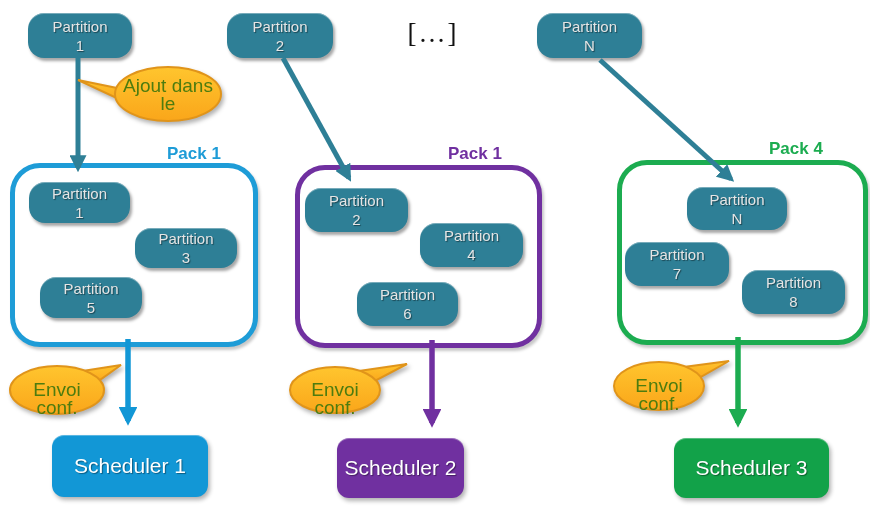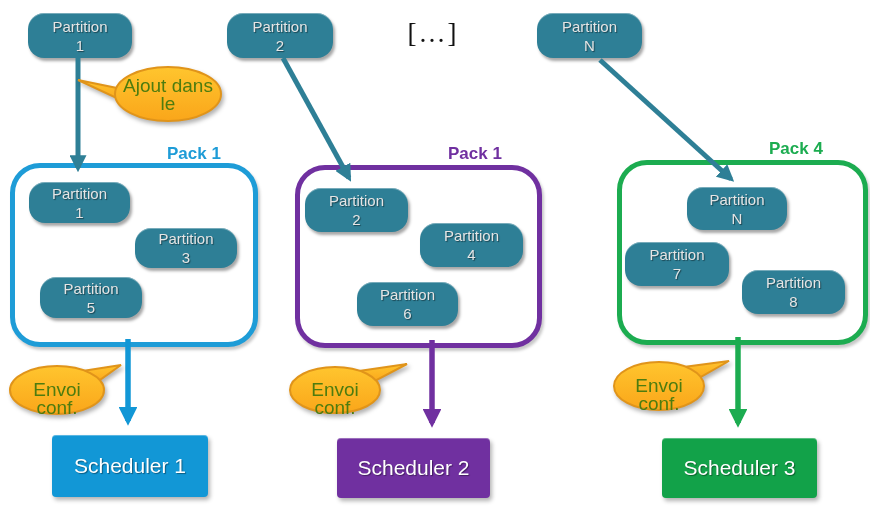--- a/index.html
+++ b/index.html
@@ -23,27 +23,27 @@
   }
   .pack1{border-color:var(--pack1);}
   .pack2{border-color:var(--pack2);}
   .pack3{border-color:var(--pack3);}
   .pack-label{
     position:absolute;font-size:17px;font-weight:bold;z-index:3;white-space:nowrap;margin-top:10px;
   }
   
   .sched{
     position:absolute;display:flex;align-items:center;justify-content:center;
-    color:#fff;font-size:21px;border-radius:4px;text-shadow:1px 1px 1px rgba(0,0,0,.4);
+    color:#fff;font-size:21px;border-radius:12px;text-shadow:1px 1px 1px rgba(0,0,0,.4);
     box-shadow:inset 0 1px 0 rgba(255,255,255,.3), 2px 3px 4px rgba(0,0,0,.3);
     z-index:3;
   }
   .sched1{background:var(--scheduler1);}
   .sched2{background:var(--scheduler2);}
-  .sched3{background:var(--scheduler3);}
+  .sched3{background:var(--scheduler3);margin-left:12px;}
   
   .overlay{position:absolute;left:0;top:0;z-index:4;pointer-events:none;}
   
   .callout-text{
     position:absolute;z-index:5;color:#4d7c0f;font-size:19px;line-height:18px;text-align:center;
   }
   .ellipsis{
     position:absolute;z-index:3;color:#111;text-align:center;
     font-family:"Liberation Serif",serif;font-size:27px;letter-spacing:2px;
   }
@@ -110,21 +110,21 @@
       <span>Partition</span>
       <span>7</span>
     </div>
     <div class="pbox" style="left:120px;top:105px;width:103px;height:44px">
       <span>Partition</span>
       <span>8</span>
     </div>
   </div>
 
   <div class="sched sched1" style="left:52px;top:435px;width:156px;height:62px">Scheduler 1</div>
-  <div class="sched sched2" style="left:337px;top:438px;width:153px;height:60px">Scheduler 2</div>
+  <div class="sched sched2" style="left:337px;top:438px;width:127px;height:60px">Scheduler 2</div>
   <div class="sched sched3" style="left:662px;top:438px;width:155px;height:60px">Scheduler 3</div>
 
   <svg class="overlay" width="870" height="510" viewBox="0 0 870 510">
     <defs>
       <marker id="mh-teal" viewBox="0 0 4 4" markerWidth="3.4" markerHeight="3.4" refX="3" refY="2" orient="auto" markerUnits="strokeWidth">
         <path d="M0,0 L4,2 L0,4 Z" style="fill:var(--arrow-teal)"></path>
       </marker>
       <marker id="mh-blue" viewBox="0 0 4 4" markerWidth="3.4" markerHeight="3.4" refX="3" refY="2" orient="auto" markerUnits="strokeWidth">
         <path d="M0,0 L4,2 L0,4 Z" style="fill:var(--scheduler1)"></path>
       </marker>

